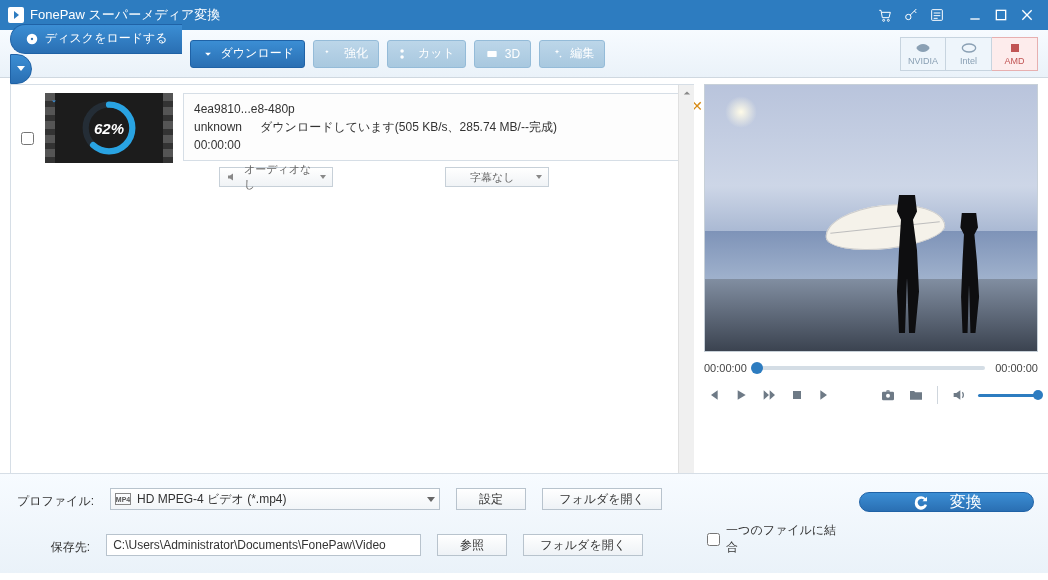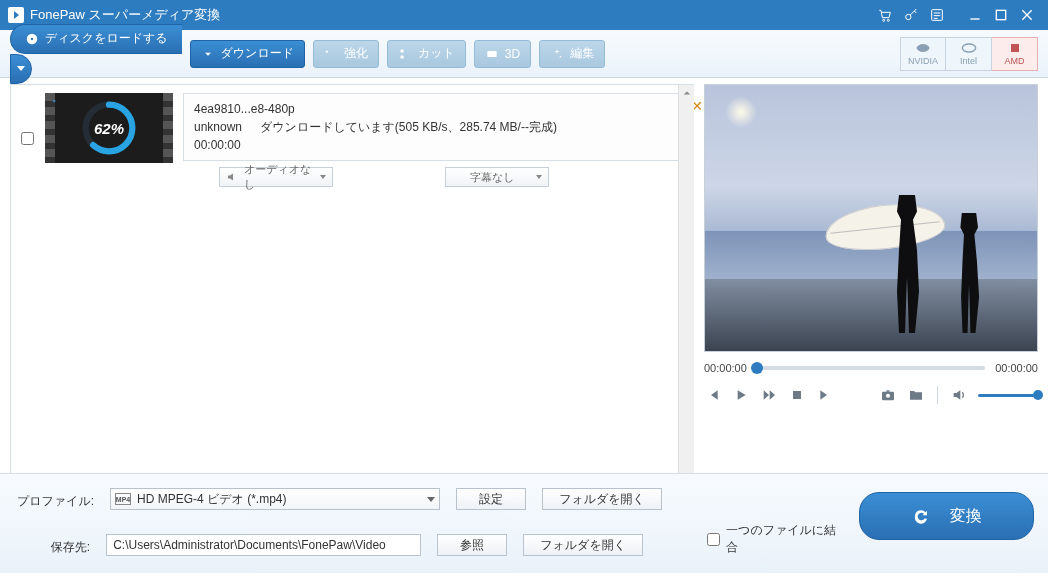--- a/index.html
+++ b/index.html
@@ -83,21 +83,21 @@
   .footer-left{display:flex;flex-direction:column;gap:12px;}
   .frow{display:flex;align-items:flex-end;gap:16px;}
   .flabel{width:80px;text-align:right;font-size:12px;color:#333;}
   .dropdown{width:330px;height:22px;border:1px solid #b8c3cd;background:linear-gradient(#fff,#f2f5f8);display:flex;align-items:center;padding:0 4px;gap:6px;font-size:12px;cursor:pointer;}
   .dropdown .ico{width:16px;height:12px;border:1px solid #888;font-size:7px;display:flex;align-items:center;justify-content:center;color:#555;font-weight:bold;}
   .dropdown .txt{flex:1;white-space:nowrap;overflow:hidden;}
   .dropdown .cdn{width:0;height:0;border-left:4px solid transparent;border-right:4px solid transparent;border-top:5px solid #666;}
   .textfield{width:330px;height:22px;border:1px solid #b8c3cd;background:#fff;padding:0 6px;font-size:12px;display:flex;align-items:center;}
   .sbtn{height:22px;border:1px solid #b8c3cd;background:linear-gradient(#fff,#eef2f6);padding:0 14px;font-size:12px;display:flex;align-items:center;cursor:pointer;min-width:70px;justify-content:center;}
   .chk-lbl{display:flex;align-items:center;gap:6px;font-size:12px;color:#333;padding-left:48px;}
-  .convert-btn{margin-left:auto;align-self:flex-start;margin-top:4px;width:180px;height:48px;border:1px solid #1f62a6;background:linear-gradient(#3b8ed4,#2a6fb3);border-radius:20px;color:#fff;font-size:16px;display:flex;align-items:center;justify-content:center;gap:20px;cursor:pointer;}
+  .convert-btn{margin-left:auto;align-self:flex-start;margin-top:4px;width:180px;height:20px;border:1px solid #1f62a6;background:linear-gradient(#3b8ed4,#2a6fb3);border-radius:20px;color:#fff;font-size:16px;display:flex;align-items:center;justify-content:center;gap:20px;cursor:pointer;}
   .convert-btn svg{width:18px;height:18px;fill:#fff;}
 </style>
 </head>
 <body>
 
 <div class="titlebar">
   <div class="logo-icon"></div>
   <div class="titlebar-title">FonePaw スーパーメディア変換</div>
   <div class="tico">
       <svg viewBox="0 0 24 24">

